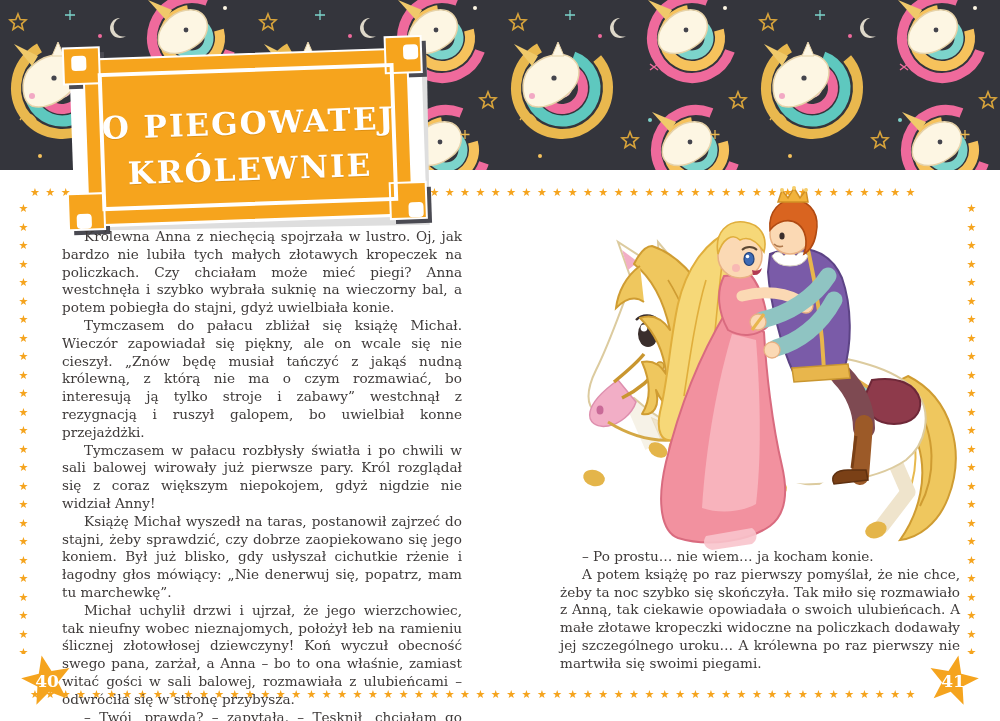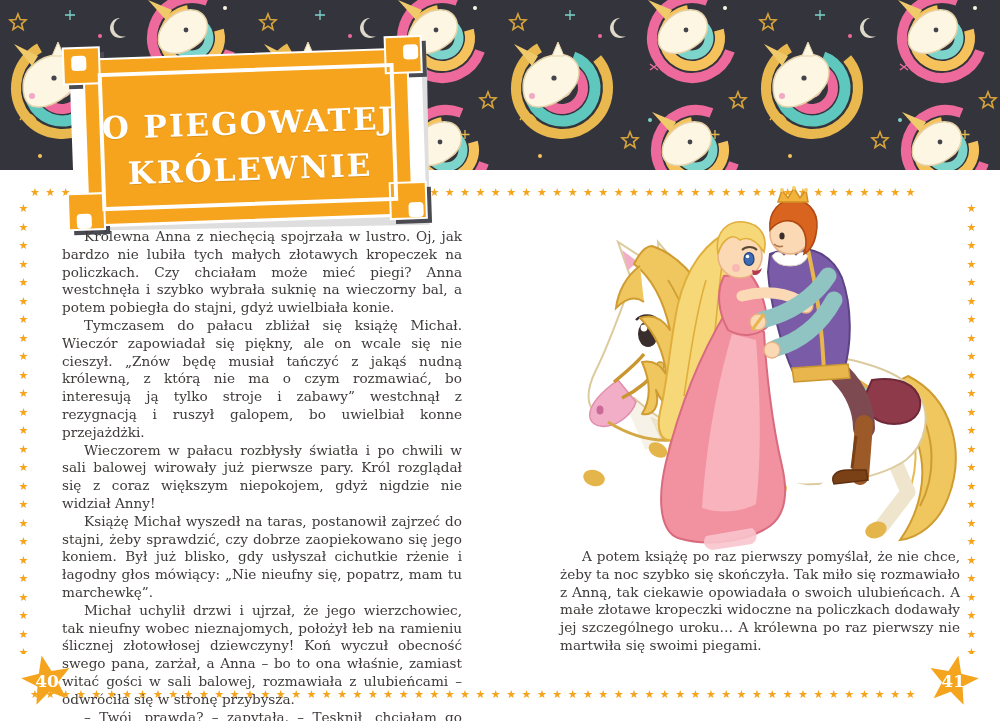--- a/index.html
+++ b/index.html
@@ -138,22 +138,22 @@
     </svg>
     <div class="banner-title">
       <div>O PIEGOWATEJ</div>
       <div>KRÓLEWNIE</div>
     </div>
   </div>
 
   <div class="story story-left">
     <p>Królewna Anna z niechęcią spojrzała w lustro. Oj, jak bardzo nie lubiła tych małych złotawych kropeczek na policzkach. Czy chciałam może mieć piegi? Anna westchnęła i szybko wybrała suknię na wieczorny bal, a potem pobiegła do stajni, gdyż uwielbiała konie.</p>
     <p>Tymczasem do pałacu zbliżał się książę Michał. Wieczór zapowiadał się piękny, ale on wcale się nie cieszył. „Znów będę musiał tańczyć z jakąś nudną królewną, z którą nie ma o czym rozmawiać, bo interesują ją tylko stroje i zabawy” westchnął z rezygnacją i ruszył galopem, bo uwielbiał konne przejażdżki.</p>
-    <p>Wieczorem w pałacu rozbłysły światła i po chwili w sali balowej wirowały już pierwsze pary. Król rozglądał się z coraz większym niepokojem, gdyż nigdzie nie widział Anny!</p>
-    <p>Książę Michał wyszedł na taras, postanowił zajrzeć do stajni, żeby sprawdzić, czy dobrze zaopiekowano się jego koniem. Był już blisko, gdy usłyszał cichutkie rżenie i łagodny głos mówiący: „Nie nieufny się, popatrz, mam tu marchewkę”.</p>
+    <p>Tymczasem w pałacu rozbłysły światła i po chwili w sali balowej wirowały już pierwsze pary. Król rozglądał się z coraz większym niepokojem, gdyż nigdzie nie widział Anny!</p>
+    <p>Książę Michał wyszedł na taras, postanowił zajrzeć do stajni, żeby sprawdzić, czy dobrze zaopiekowano się jego koniem. Był już blisko, gdy usłyszał cichutkie rżenie i łagodny głos mówiący: „Nie denerwuj się, popatrz, mam tu marchewkę”.</p>
     <p>Michał uchylił drzwi i ujrzał, że jego wierzchowiec, tak nieufny wobec nieznajomych, położył łeb na ramieniu ślicznej złotowłosej dziewczyny! Koń wyczuł obecność swego pana, zarżał, a Anna – bo to ona właśnie, zamiast witać gości w sali balowej, rozmawiała z ulubieńcami – odwróciła się w stronę przybysza.</p>
     <p>– Twój, prawda? – zapytała. – Tęsknił, chciałam go uspokoić.</p>
 
   </div>
 
   <div class="illustration">
     <svg width="426" height="368" viewBox="0 0 426 368" role="img" aria-label="Prince and princess embracing while riding a prancing white horse with a golden mane and tail">
 
       <path d="M 352 192 C 396 214 410 268 392 314 C 382 340 362 354 344 356 C 364 328 372 292 362 260 C 354 234 342 214 328 204 Z" fill="#EFC75E" stroke="#CF9C32" stroke-width="2"></path>
       <path d="M 360 220 C 380 252 380 292 364 322" fill="none" stroke="#CF9C32" stroke-width="2"></path>
@@ -249,20 +249,21 @@
 
       <path d="M 272 92 C 258 114 232 130 206 136" fill="none" stroke="#8FC4C2" stroke-width="17" stroke-linecap="round"></path>
       <path d="M 278 116 C 264 142 242 158 220 164" fill="none" stroke="#8FC4C2" stroke-width="17" stroke-linecap="round"></path>
       <circle cx="202" cy="138" r="8" fill="#FBD9B4" stroke="#E8B183" stroke-width="1.3"></circle>
       <circle cx="216" cy="166" r="8" fill="#FBD9B4" stroke="#E8B183" stroke-width="1.3"></circle>
       <path d="M 208 130 L 196 146" stroke="#E8B64C" stroke-width="3"></path>
     </svg>
   </div>
 
   <div class="story story-right">
+    <p>– Po prostu… nie wiem… ja kocham konie.</p>
     <p>A potem książę po raz pierwszy pomyślał, że nie chce, żeby ta noc szybko się skończyła. Tak miło się rozmawiało z Anną, tak ciekawie opowiadała o swoich ulubieńcach. A małe złotawe kropeczki widoczne na policzkach dodawały jej szczególnego uroku… A królewna po raz pierwszy nie martwiła się swoimi piegami.</p>
   </div>
 
   <div class="page-badge badge-left">
     <svg width="54" height="54" viewBox="0 0 54 54">
       <polygon points="27,1 33.5,18.1 51.7,19 37.5,30.4 42.3,48 27,38 11.7,48 16.5,30.4 2.3,19 20.5,18.1" fill="#F5A41E" transform="rotate(-12 27 27)"></polygon>
       <text x="27" y="33" text-anchor="middle">40</text>
     </svg>
   </div>
   <div class="page-badge badge-right">

